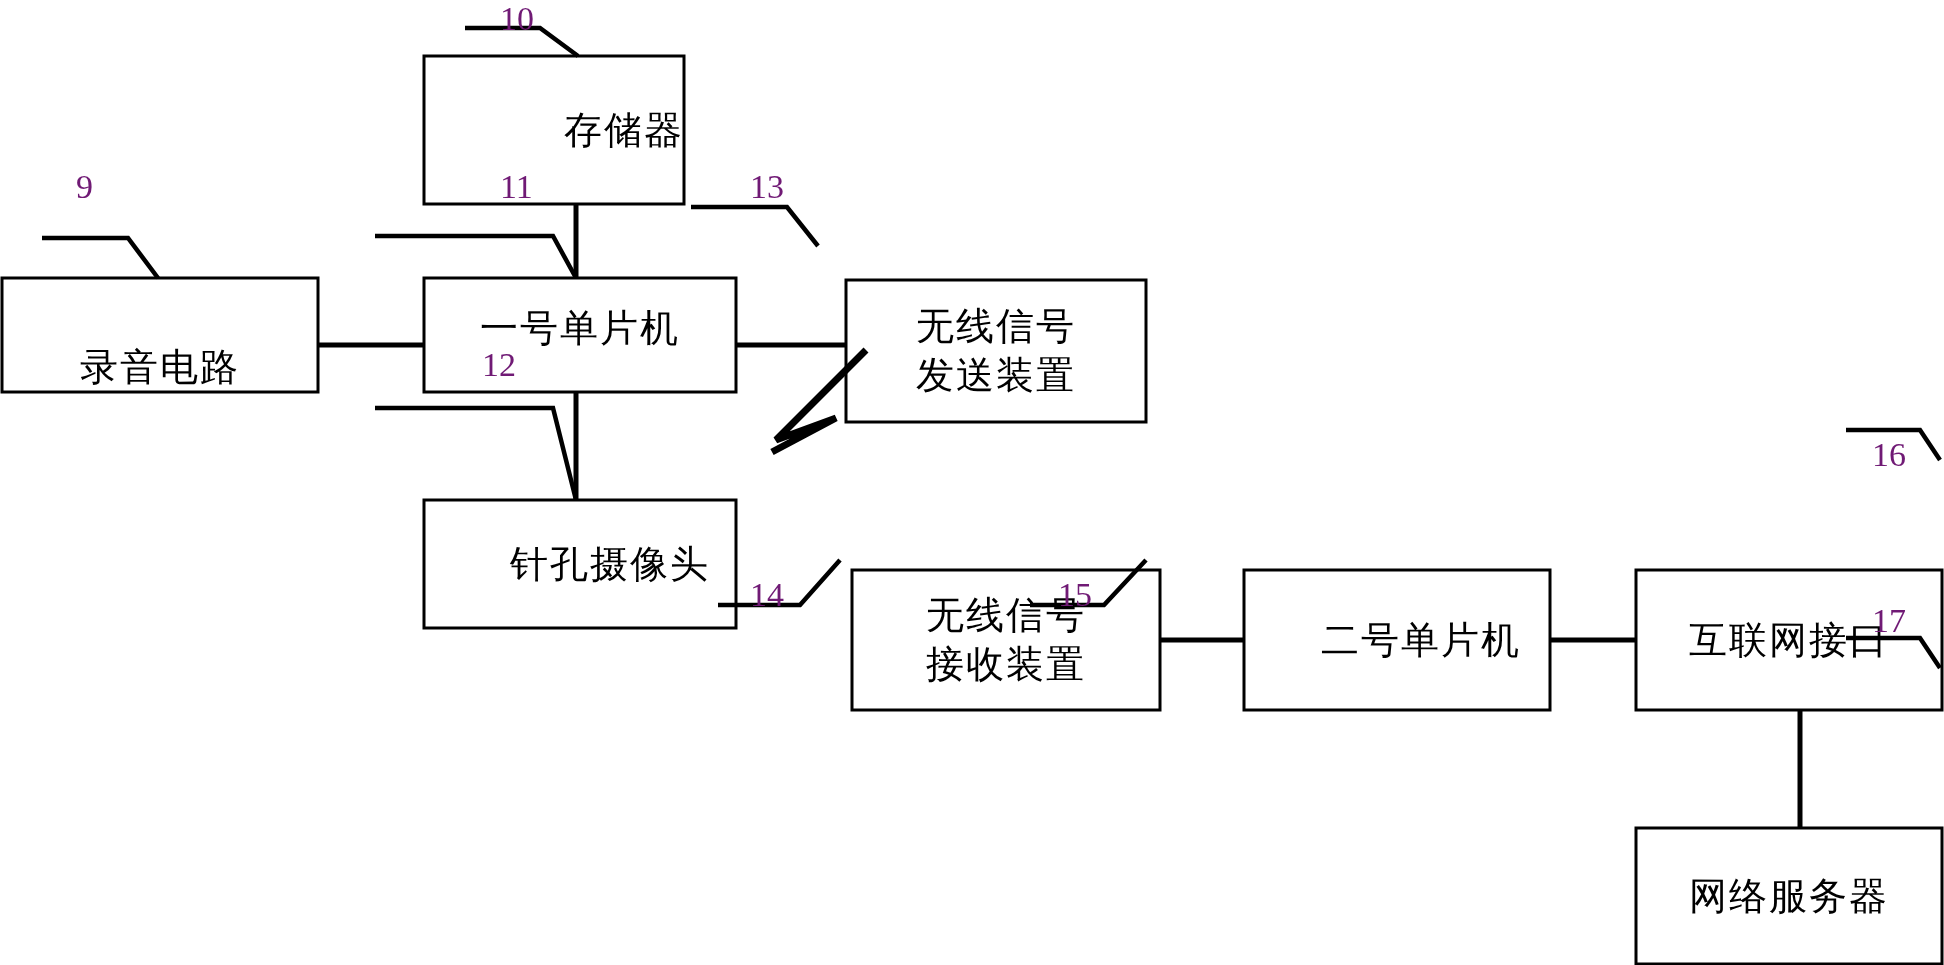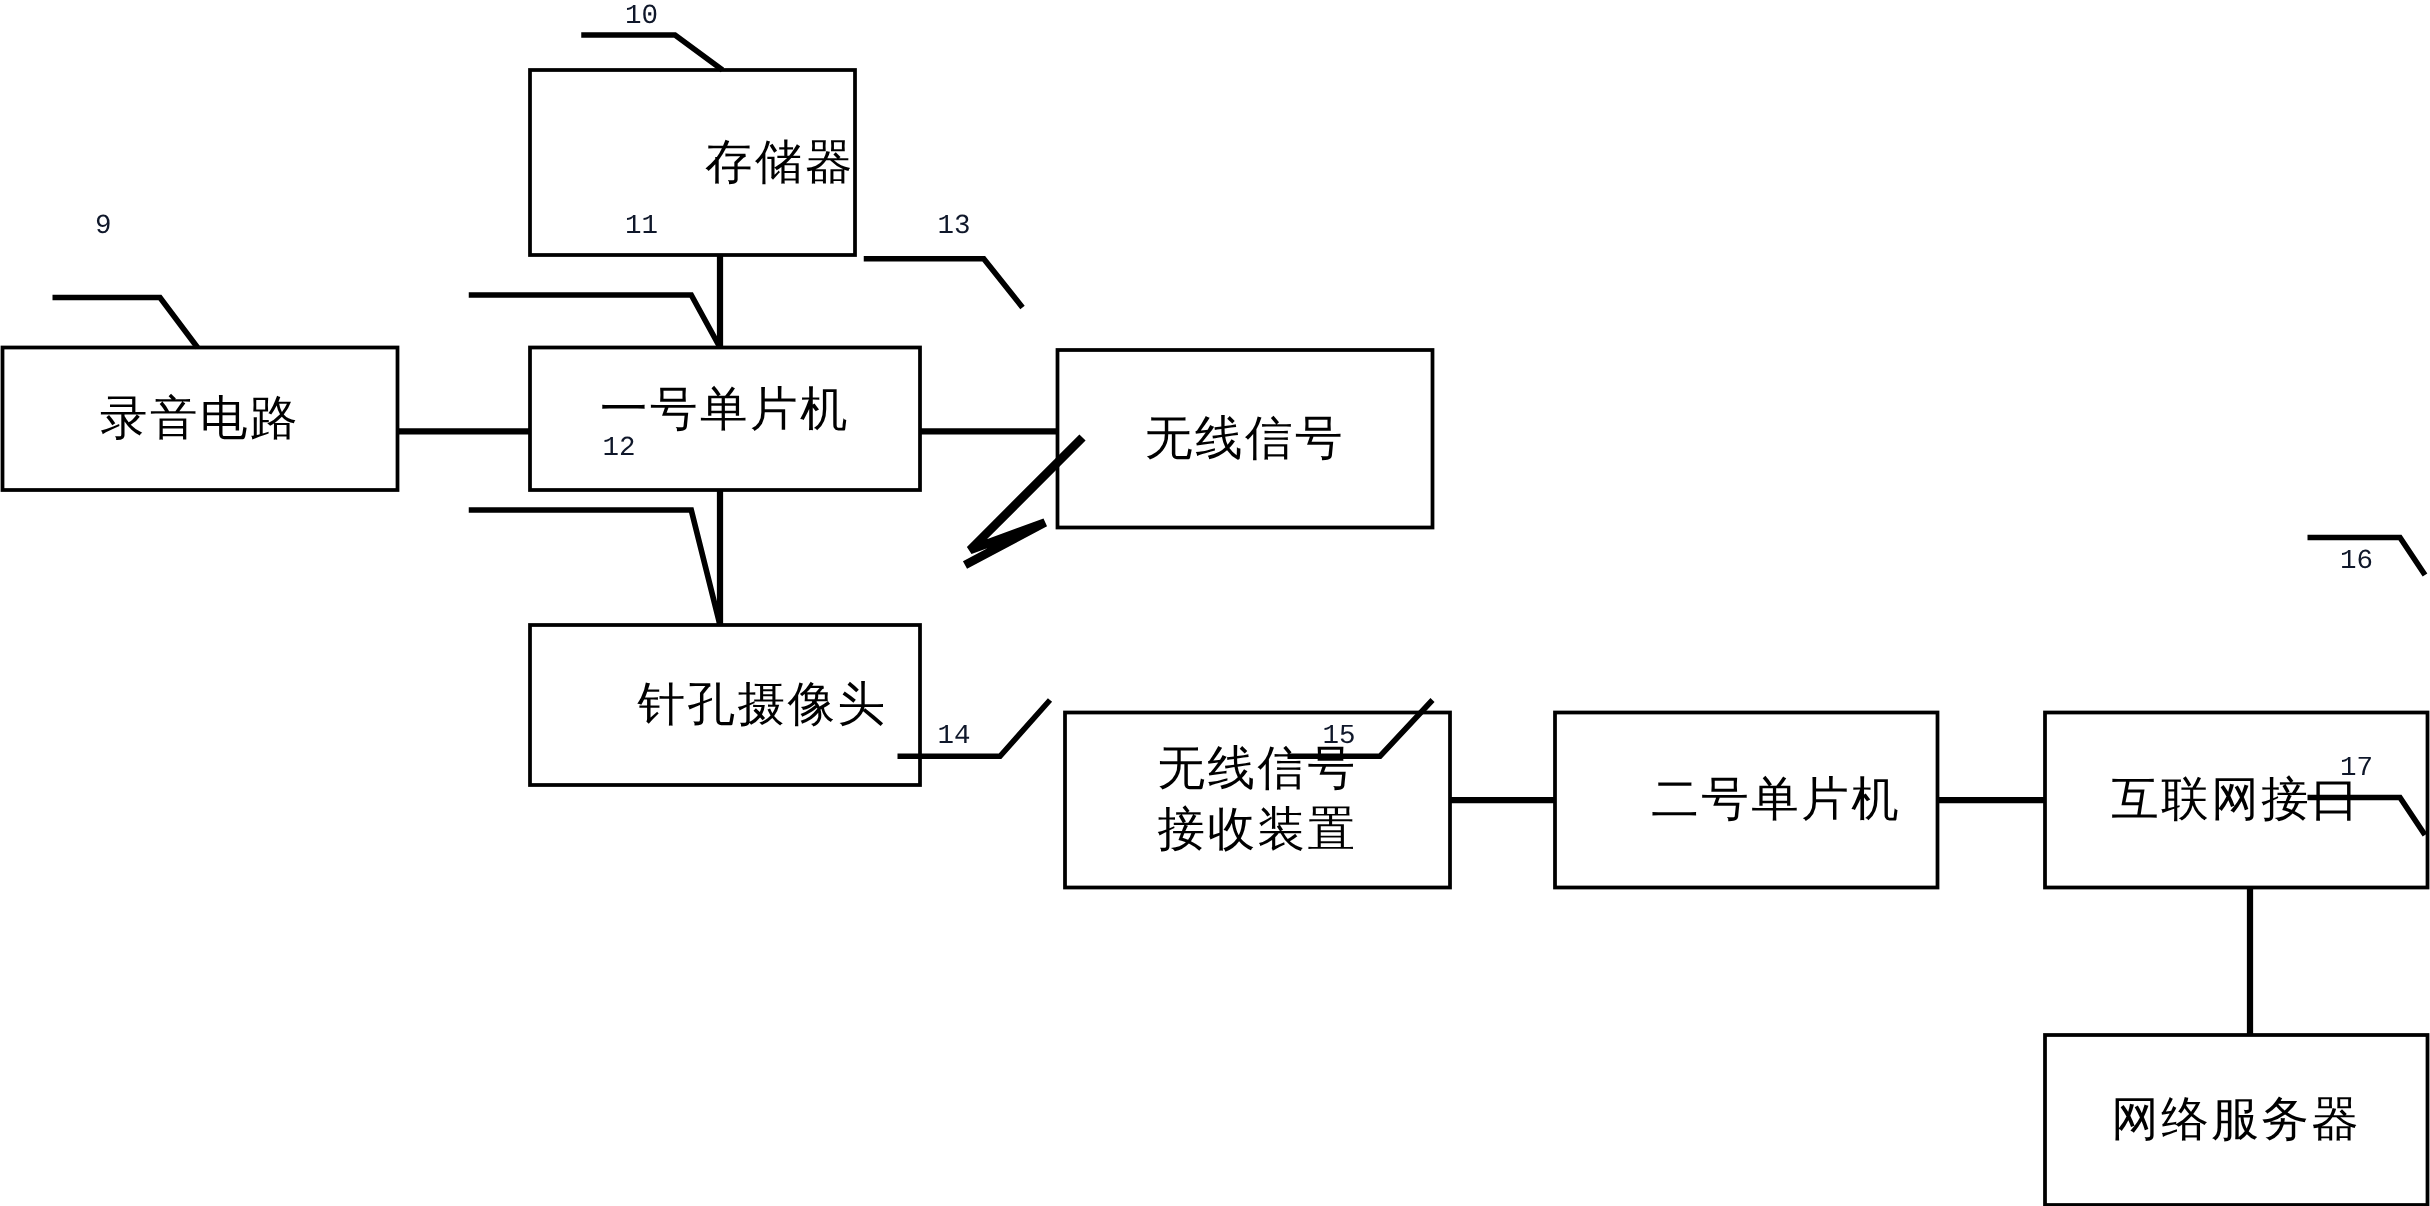--- a/index.html
+++ b/index.html
@@ -61,23 +61,23 @@
     font-size: 38px;
     line-height: 1.28;
     color: #000000;
     letter-spacing: 2px;
     white-space: nowrap;
     pointer-events: none;
   }
   .blk-label span { display: block; }
   .ref-num {
     position: absolute;
-    font-family: Liberation Mono, monospace;
-    font-size: 22px;
-    color: #0f172a;
+    font-family: Liberation Serif, serif;
+    font-size: 34px;
+    color: #701a75;
     line-height: 1;
     white-space: nowrap;
   }
 </style>
 </head>
 <body>
 
 <div id="diagram-root">
 
   <svg id="diagram-svg" viewBox="0 0 1944 965">
@@ -127,30 +127,31 @@
 
   <svg id="leader-fix" style="position:absolute;left:0;top:0;width:1944px;height:965px;" viewBox="0 0 1944 965">
     <rect x="0" y="0" width="1944" height="965" fill="none"></rect>
   <polyline class="bolt" points="866,350 776,440 836,418 772,452" fill="none"></polyline>
     </svg>
 
   <div class="blk-label" style="left:424px; top:56px; width:260px; height:148px;align-items:flex-end;">
     <span>存储器</span>
   </div>
 
-  <div class="blk-label" style="left:2px; top:278px; width:316px; height:114px;">
+  <div class="blk-label" style="left:2px; top:278px; width:316px; height:114px;justify-content:flex-end;">
     <span>录音电路</span>
   </div>
 
   <div class="blk-label" style="left:424px; top:278px; width:312px; height:100px;">
     <span>一号单片机</span>
   </div>
 
   <div class="blk-label" style="left:846px; top:280px; width:300px; height:142px;">
     <span>无线信号</span>
+    <span>发送装置</span>
   </div>
 
   <div class="blk-label" style="left:424px; top:500px; width:372px; height:128px;">
     <span>针孔摄像头</span>
   </div>
 
   <div class="blk-label" style="left:852px; top:570px; width:308px; height:140px;">
     <span>无线信号</span>
     <span>接收装置</span>
   </div>

